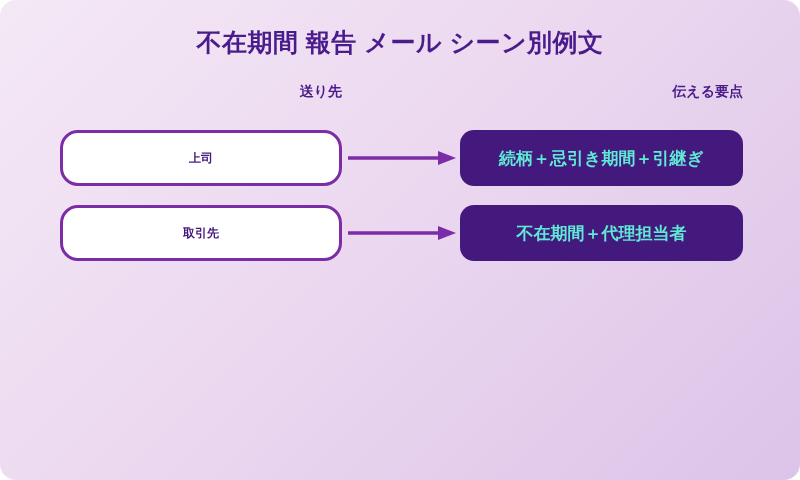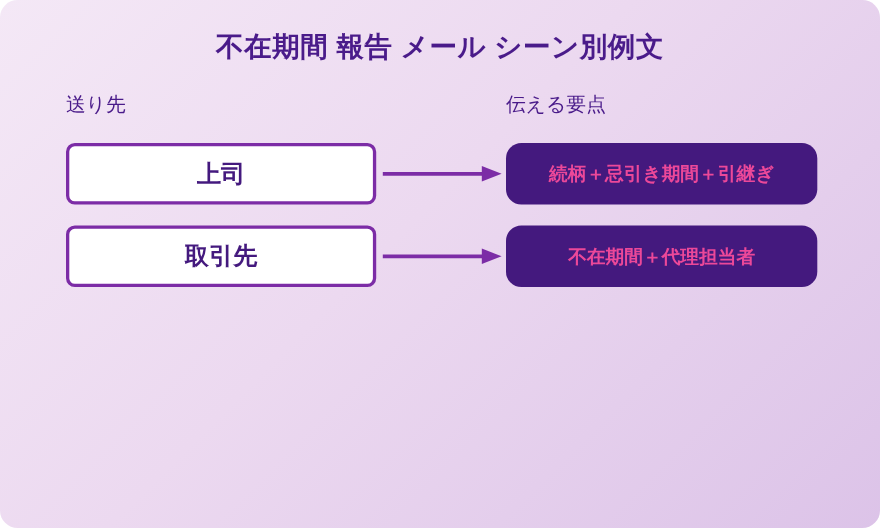--- a/index.html
+++ b/index.html
@@ -26,23 +26,23 @@
     width: 100%;
     text-align: center;
     font-size: 25px;
     font-weight: bold;
     letter-spacing: 0.5px;
     color: var(--title-color, #4a1b8a);
   }
   .col-header {
     position: absolute;
     top: 83px;
-    font-size: 18px;
-    font-weight: normal;
-    text-align: left;
+    font-size: 14px;
+    font-weight: bold;
+    text-align: right;
     color: var(--title-color, #4a1b8a);
   }
   .col-header.left  { left: 60px;  width: 282px; }
   .col-header.right { left: 460px; width: 283px; }
   .rows {
     position: absolute;
     top: 130px;
     left: 60px;
     width: 683px;
     display: flex;
@@ -53,25 +53,25 @@
     display: flex;
     align-items: center;
     height: 56px;
   }
   .src-box {
     width: 282px;
     height: 56px;
     box-sizing: border-box;
     background: var(--box-bg, #ffffff);
     border: 3px solid var(--accent-purple, #7c2ca6);
-    border-radius: 8px;
+    border-radius: 18px;
     display: flex;
     align-items: center;
     justify-content: center;
-    font-size: 22px;
+    font-size: 12px;
     font-weight: bold;
     color: var(--deep-purple, #44197e);
     text-align: right;
   }
   .arrow {
     flex: 1;
     height: 56px;
     display: flex;
     align-items: center;
     justify-content: center;
@@ -81,21 +81,21 @@
     width: 283px;
     height: 56px;
     box-sizing: border-box;
     background: var(--deep-purple, #44197e);
     border-radius: 14px;
     display: flex;
     align-items: center;
     justify-content: center;
     font-size: 17px;
     font-weight: bold;
-    color: #ec4899;
+    color: #5eead4;
     text-align: center;
   }
 </style>
 </head>
 <body>
 
 <div class="canvas">
 
   <div class="title">不在期間 報告 メール シーン別例文</div>
 

